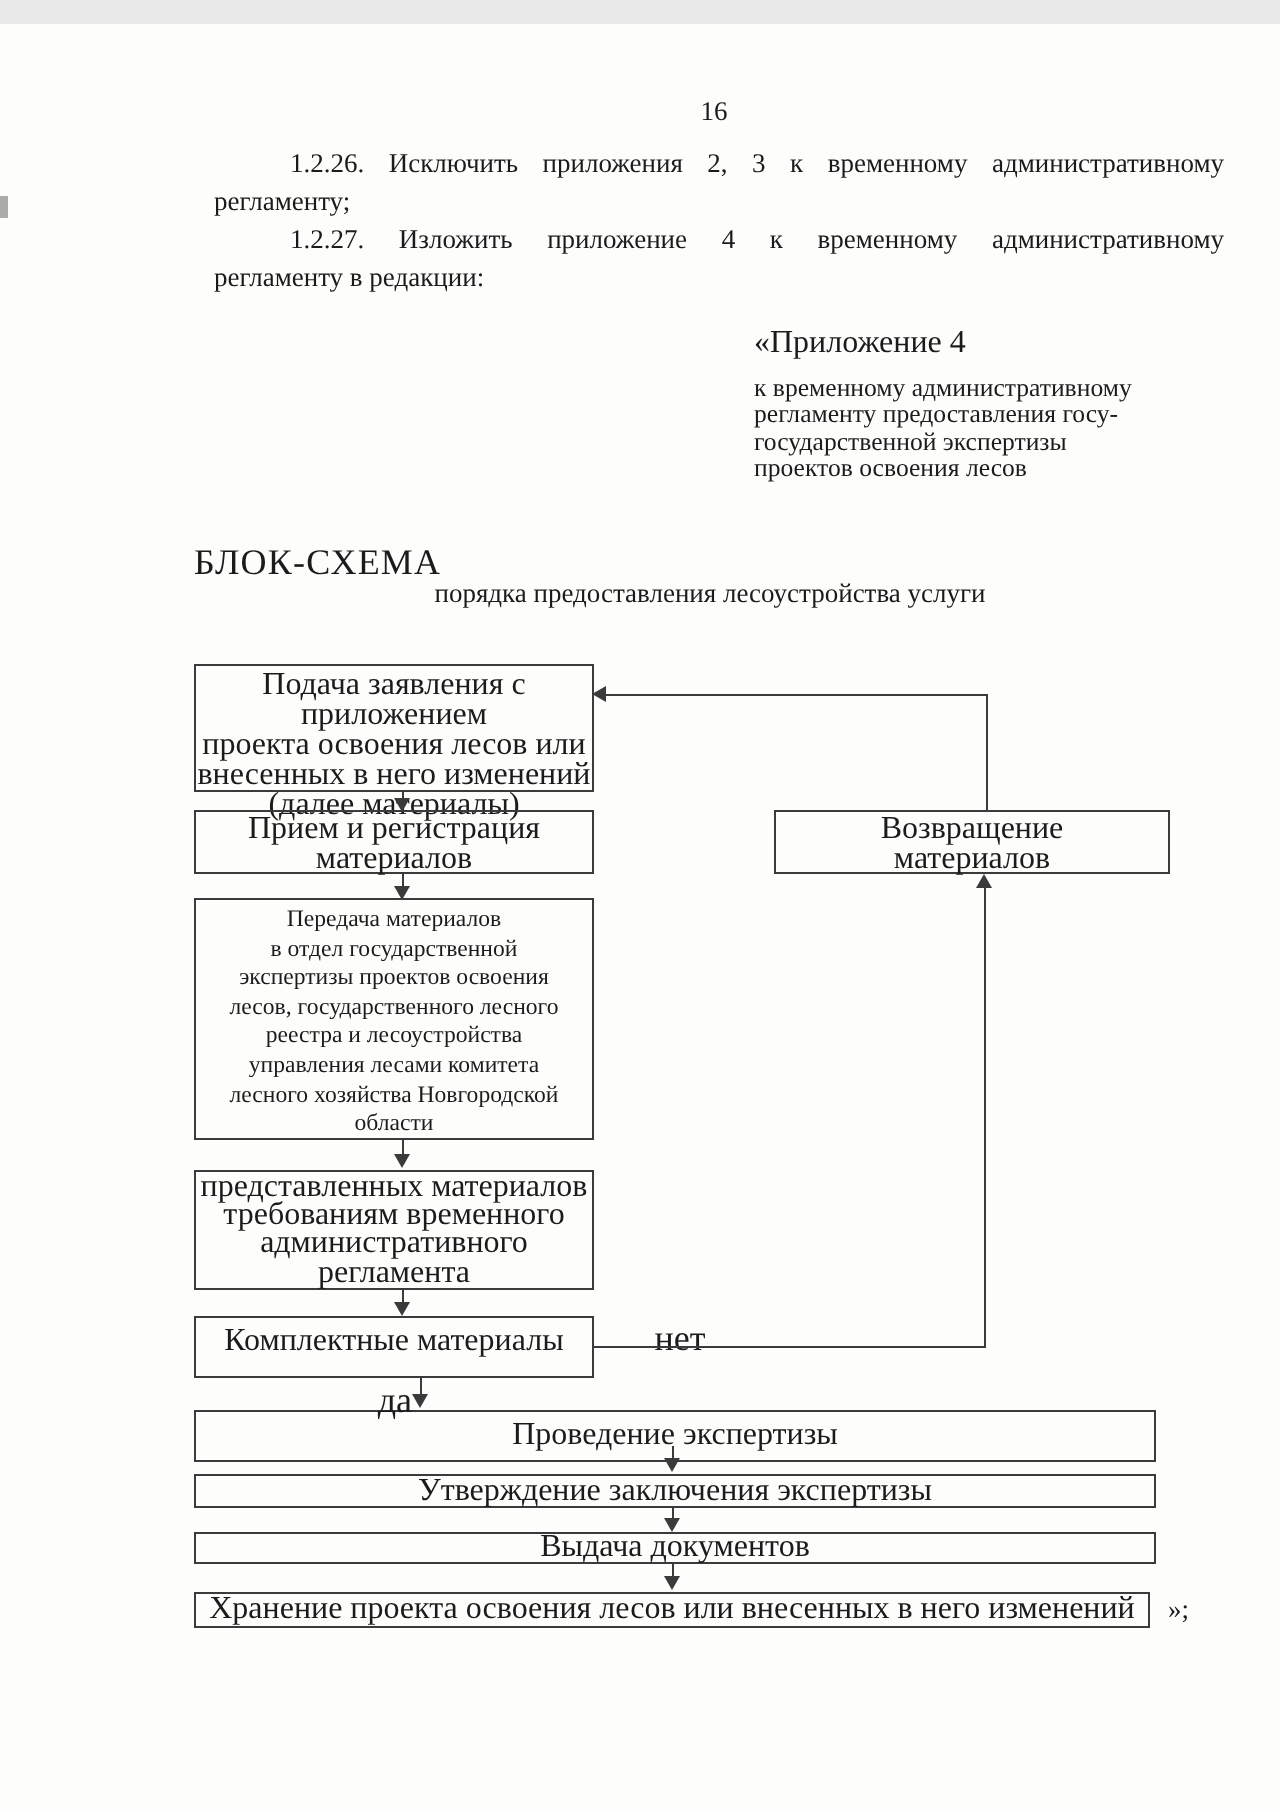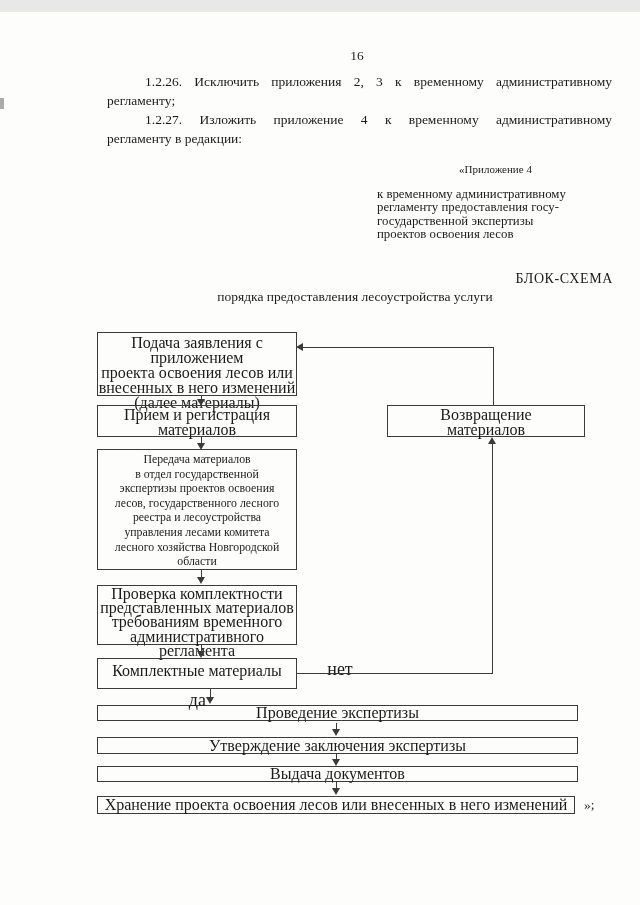--- a/index.html
+++ b/index.html
@@ -14,23 +14,23 @@
     width:640px;height:905px;
     margin:12px auto;
     background:var(--bg);
     overflow:hidden;
     font-family:"Liberation Serif","DejaVu Serif",serif;
     color:var(--ink);
   }
   .abs{position:absolute;}
   .body-line{font-size:13.5px;line-height:16px;white-space:nowrap;}
   .jline{white-space:normal;text-align:justify;text-align-last:justify;}
-  .annex-title{font-size:11px;text-align:center;}
+  .annex-title{font-size:16px;text-align:left;}
   .annex-lines{font-size:12.8px;line-height:13.3px;text-align:left;}
-  .scheme-title{font-size:14px;text-align:right;letter-spacing:.6px;}
+  .scheme-title{font-size:18px;text-align:left;letter-spacing:.6px;}
   .scheme-subtitle{font-size:13.5px;text-align:center;}
   .box{
     position:absolute;
     border:1px solid var(--line);
     box-sizing:border-box;
     text-align:center;
     font-size:16px;
     background:transparent;
   }
   .lh15{line-height:15px;padding-top:2px;}
@@ -89,34 +89,33 @@
       <div>в отдел государственной</div>
       <div>экспертизы проектов освоения</div>
       <div>лесов, государственного лесного</div>
       <div>реестра и лесоустройства</div>
       <div>управления лесами комитета</div>
       <div>лесного хозяйства Новгородской</div>
       <div>области</div>
     </div>
 
   <div class="box lh142" style="left:97px;top:573px;width:200px;height:60px;">
-      <div>Проверка комплектности</div>
       <div>представленных материалов</div>
       <div>требованиям временного</div>
       <div>административного регламента</div>
     </div>
 
   <div class="box single-top" style="left:97px;top:646px;width:200px;height:31px;">Комплектные материалы</div>
 
   <div class="box lh15b" style="left:387px;top:393px;width:198px;height:32px;">
       <div>Возвращение</div>
       <div>материалов</div>
     </div>
 
-  <div class="box wide-center" style="left:97px;top:693px;width:481px;height:16px;">Проведение экспертизы</div>
+  <div class="box wide-center" style="left:97px;top:693px;width:481px;height:26px;">Проведение экспертизы</div>
   <div class="box wide-center" style="left:97px;top:725px;width:481px;height:17px;">Утверждение заключения экспертизы</div>
   <div class="box wide-center" style="left:97px;top:754px;width:481px;height:16px;">Выдача документов</div>
   <div class="box wide-center" style="left:97px;top:784px;width:478px;height:18px;">Хранение проекта освоения лесов или внесенных в него изменений</div>
 
   <div class="abs body-line" style="left:584px;top:785px;">»;</div>
 
   <div class="abs vline" style="left:201px;top:384px;height:4px;"></div>
   <div class="abs ah-down" style="left:197px;top:387px;"></div>
 
   <div class="abs vline" style="left:201px;top:425px;height:7px;"></div>

